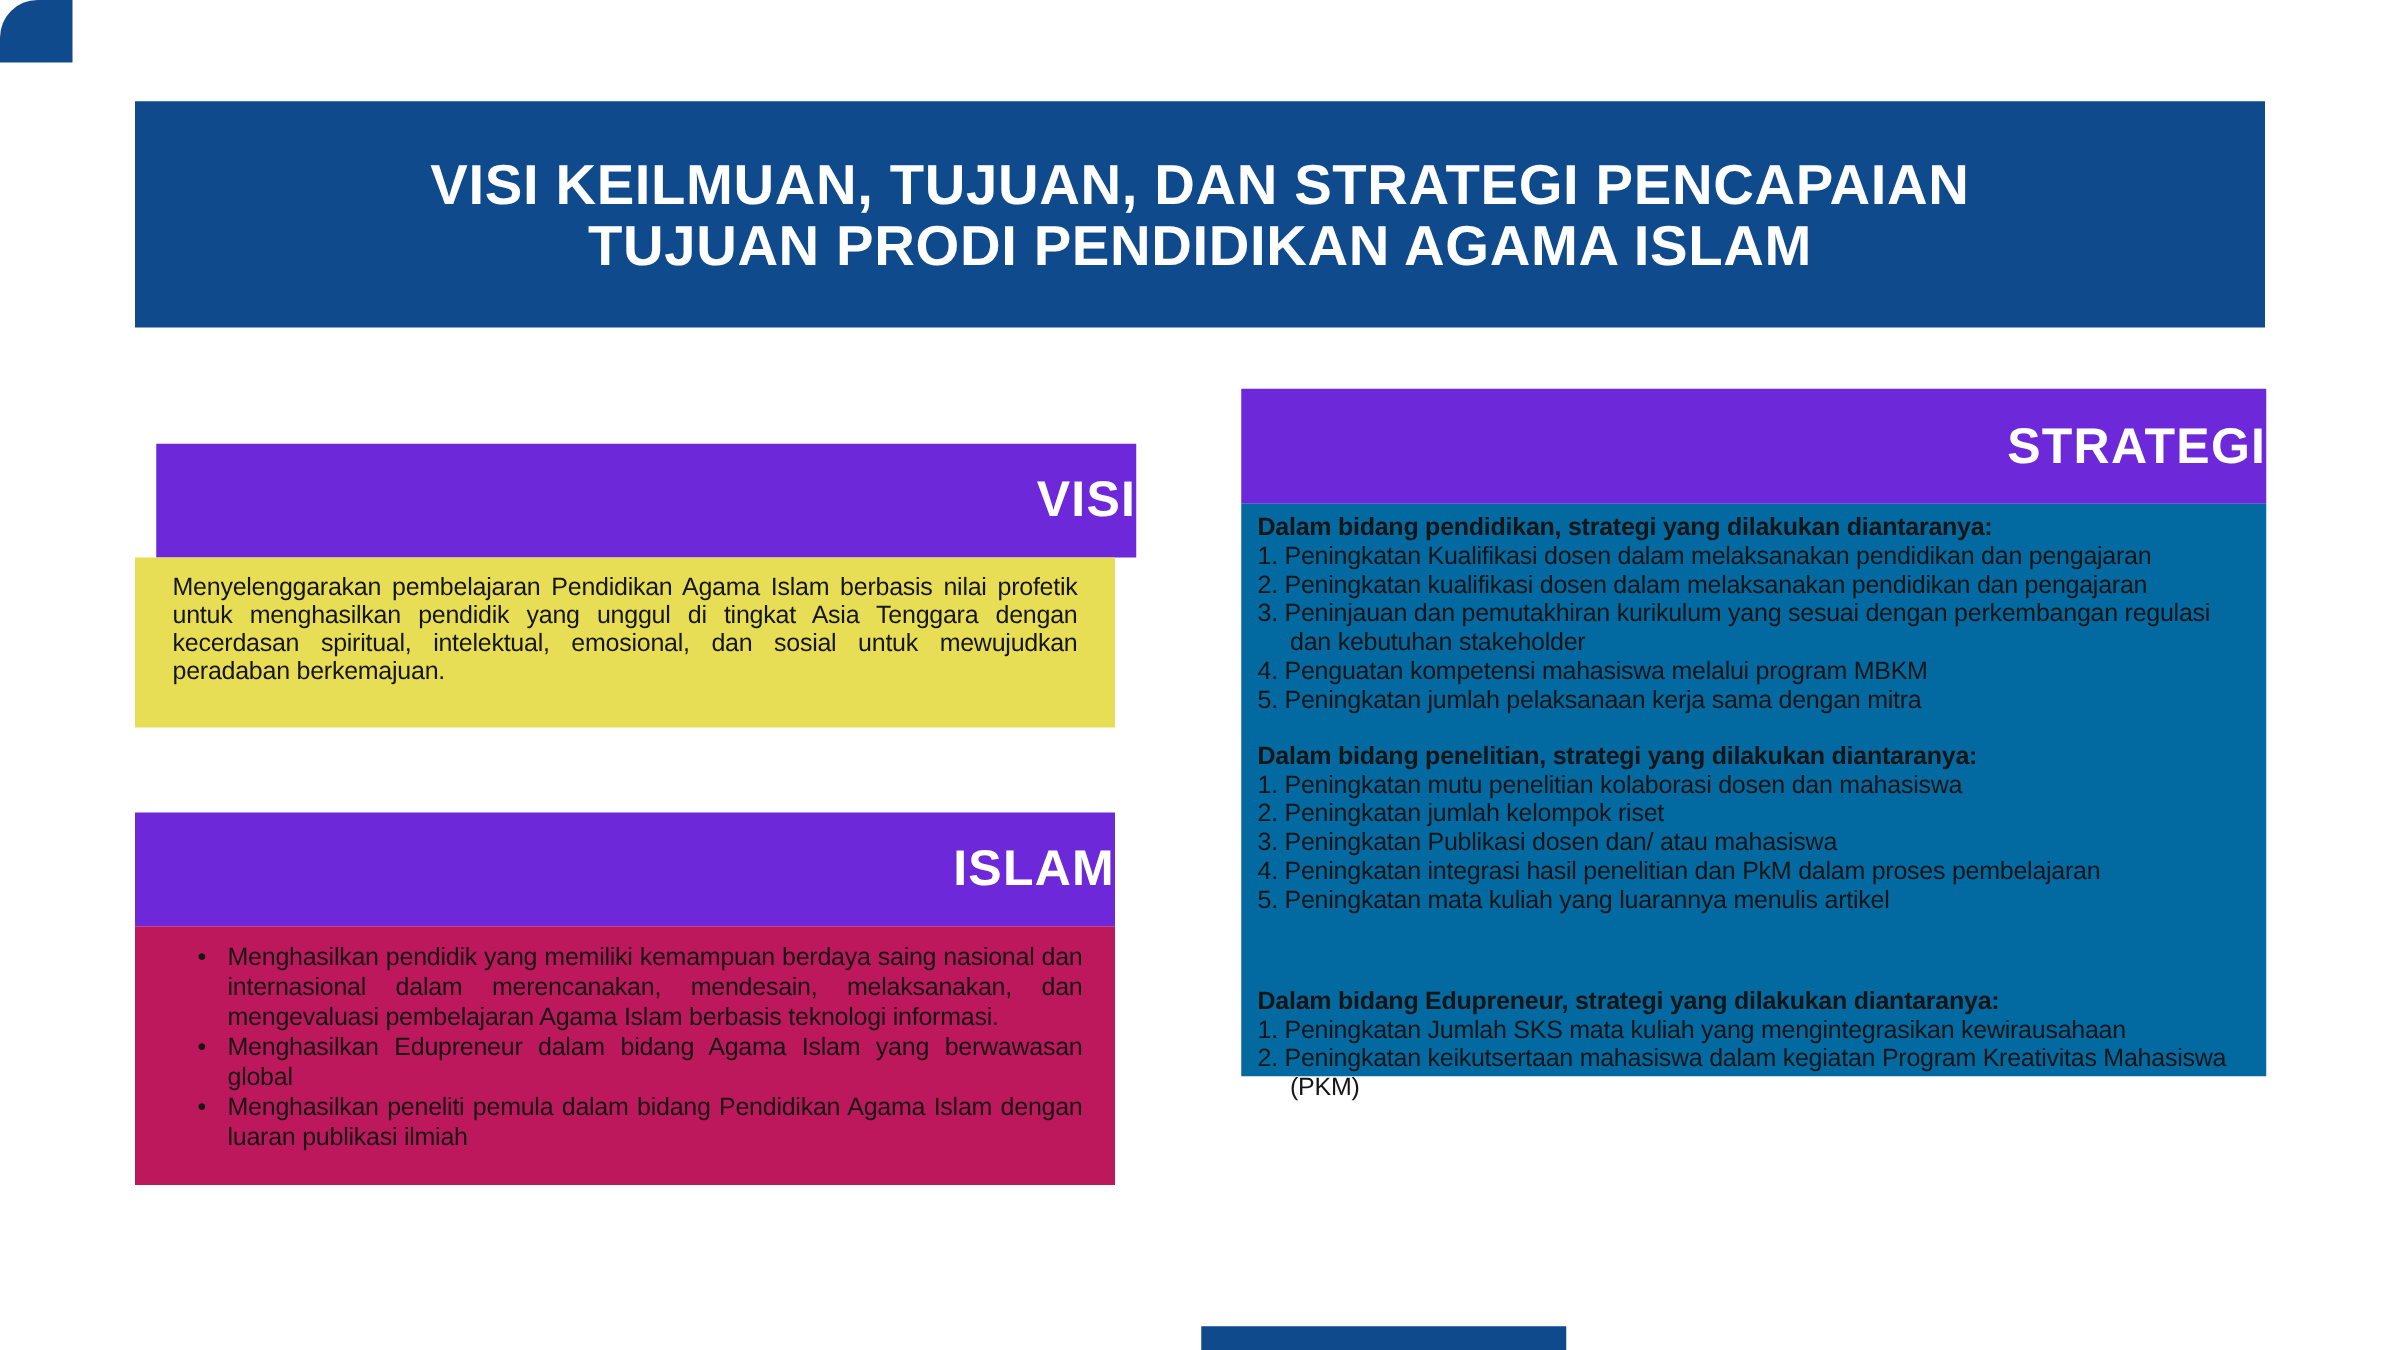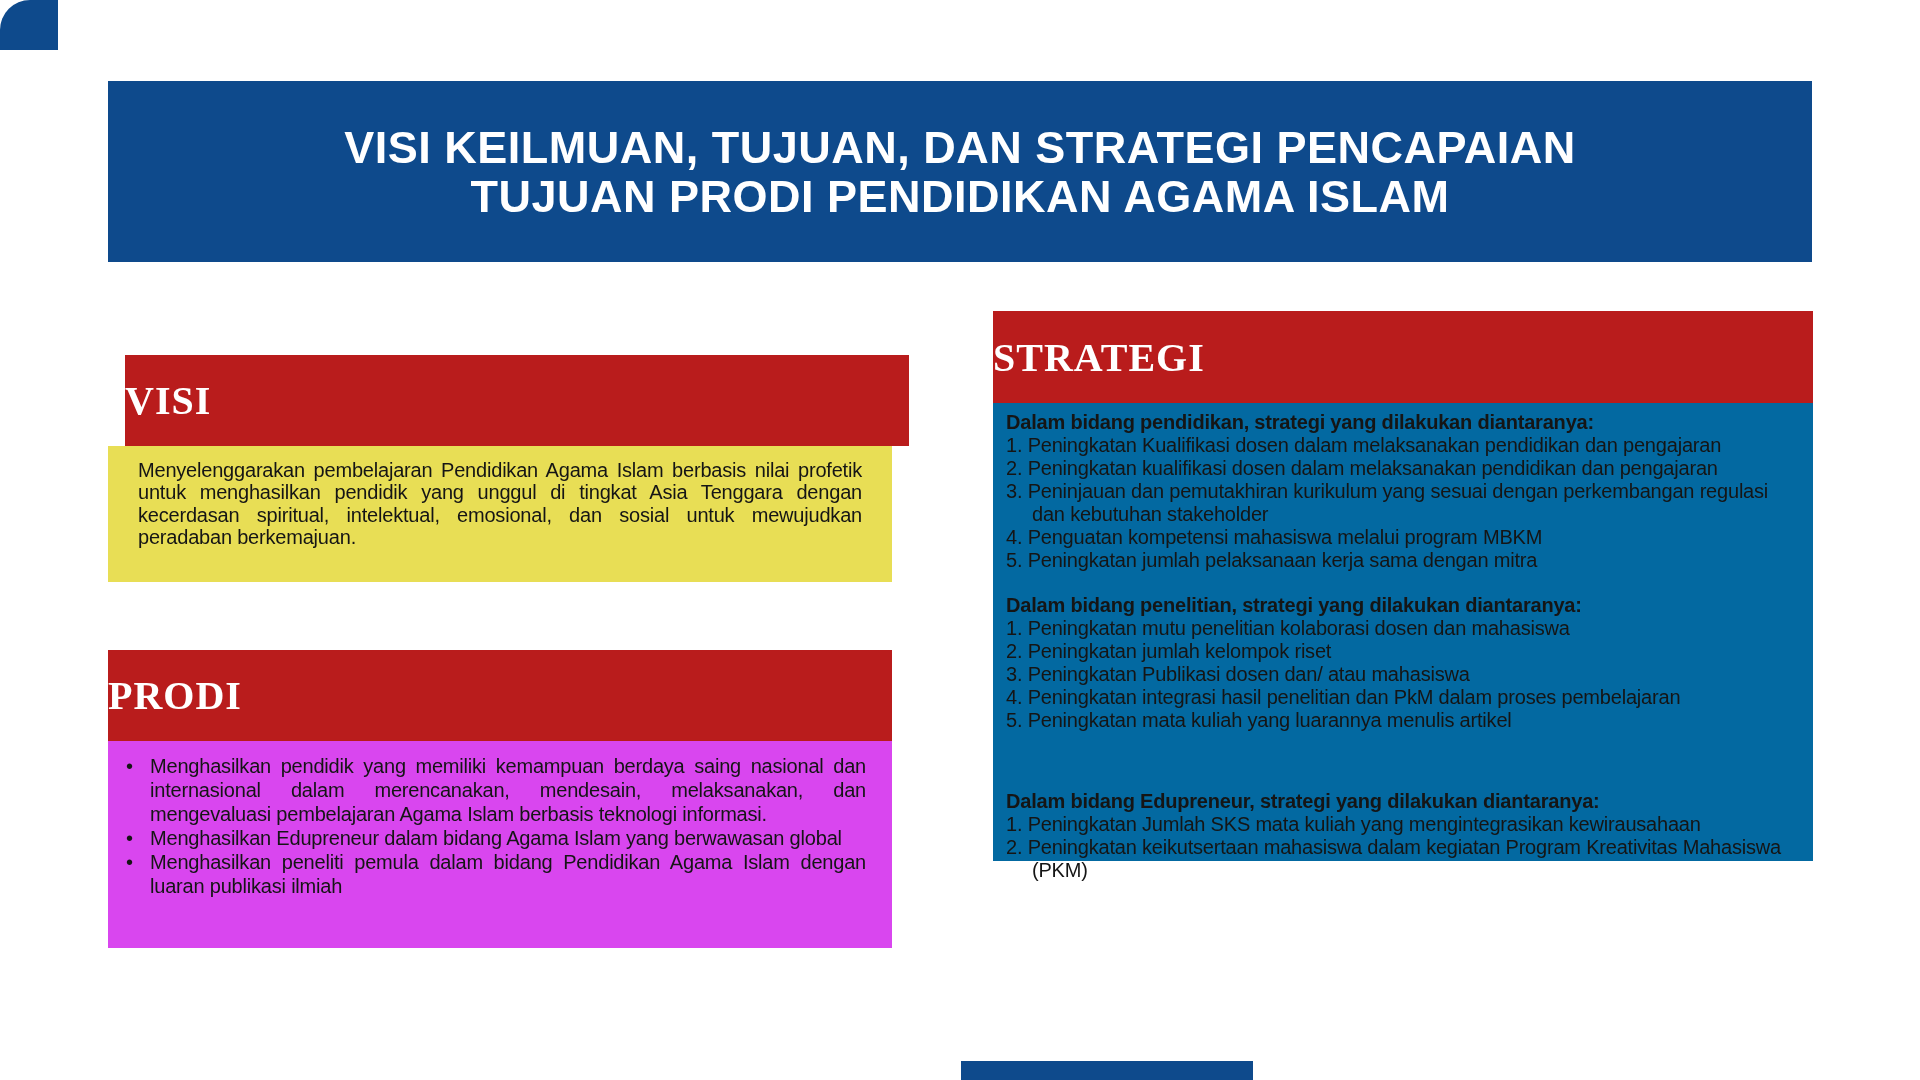--- a/index.html
+++ b/index.html
@@ -31,43 +31,43 @@
   .banner h1 {
     margin: 0;
     font-size: 45px; line-height: 49px; font-weight: 700;
     letter-spacing: 0.5px;
     color: #ffffff; text-align: center;
     white-space: pre-line;
   }
 
   .sec-header {
     position: absolute;
-    background: #b91c1c;
-    display: flex; align-items: center; justify-content: flex-start; font-family: Liberation Serif, serif;
+    background: #6d28d9;
+    display: flex; align-items: center; justify-content: flex-end;
   }
   .sec-header .sec-title {
     font-size: 40px; font-weight: 700; letter-spacing: 1px; color: #ffffff;
   }
 
   .visi-header   { left: 125px; top: 355px; width: 784px; height: 91px; }
   .visi-body {
     position: absolute; left: 108px; top: 446px; width: 784px; height: 136px;
     background: #E8DE55;
     box-sizing: border-box; padding: 13px 30px 8px 30px;
   }
   .visi-body .para {
     font-size: 20px; line-height: 22.4px; letter-spacing: -0.2px;
     text-align: justify;
   }
 
   .tujuan-header { left: 108px; top: 650px; width: 784px; height: 91px; }
   .tujuan-body {
     position: absolute; left: 108px; top: 741px; width: 784px; height: 207px;
-    background: #d946ef;
-    box-sizing: border-box; padding: 13px 26px 6px 12px;
+    background: #be185d;
+    box-sizing: border-box; padding: 13px 26px 6px 44px;
   }
   .t-item {
     position: relative;
     padding-left: 30px;
     font-size: 20px; line-height: 24px; letter-spacing: -0.2px;
     text-align: justify;
   }
   .t-item::before {
     content: "\2022";
     position: absolute; left: 6px; top: 0;
@@ -105,21 +105,21 @@
   </div>
 
   <div class="sec-header visi-header">
     <span class="sec-title">VISI</span>
   </div>
   <div class="visi-body">
     <div class="para">Menyelenggarakan pembelajaran Pendidikan Agama Islam berbasis nilai profetik untuk menghasilkan pendidik yang unggul di tingkat Asia Tenggara dengan kecerdasan spiritual, intelektual, emosional, dan sosial untuk mewujudkan peradaban berkemajuan.</div>
   </div>
 
   <div class="sec-header tujuan-header">
-    <span class="sec-title">PRODI</span>
+    <span class="sec-title">ISLAM</span>
   </div>
   <div class="tujuan-body">
     <div>
         <div class="t-item">Menghasilkan pendidik yang memiliki kemampuan berdaya saing nasional dan internasional dalam merencanakan, mendesain, melaksanakan, dan mengevaluasi pembelajaran Agama Islam berbasis teknologi informasi.</div>
         <div class="t-item">Menghasilkan Edupreneur dalam bidang Agama Islam yang berwawasan global</div>
         <div class="t-item">Menghasilkan peneliti pemula dalam bidang Pendidikan Agama Islam dengan luaran publikasi ilmiah</div>
       </div>
   </div>
 
   <div class="sec-header strategi-header">

